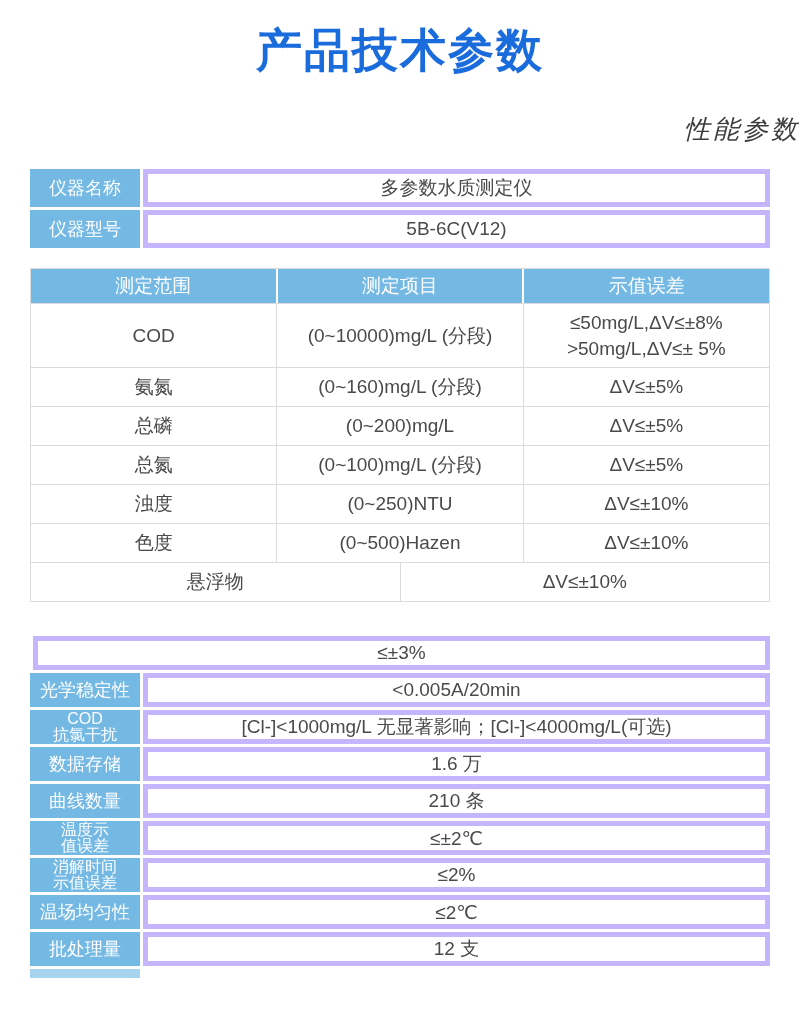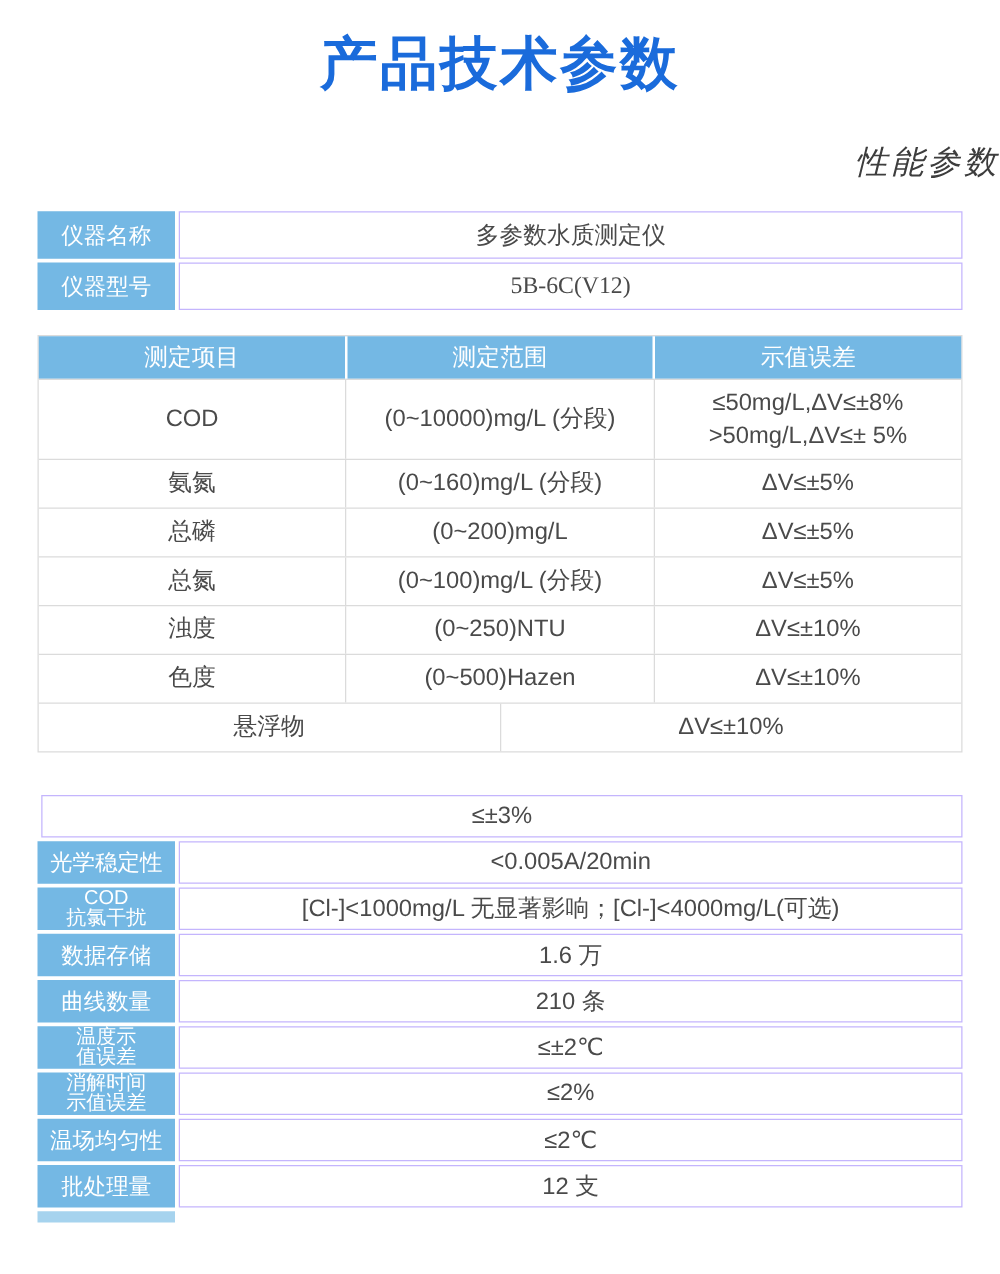--- a/index.html
+++ b/index.html
@@ -47,30 +47,30 @@
     align-items: center;
     justify-content: center;
     text-align: center;
     font-size: 18px;
     white-space: pre-line;
     line-height: 1.15;
   }
   .value-cell {
     flex: 1;
     margin-left: 3px;
-    border: 1px solid #c4b5fd;
+    border: 5px solid #c4b5fd;
     background: #ffffff;
     display: flex;
     align-items: center;
     justify-content: center;
     text-align: center;
     font-size: 19px;
     color: #4a4a4a;
   }
-  .info-table { margin-top: 22px; font-family: Liberation Serif, serif; }
+  .info-table { margin-top: 22px; }
   .info-table .srow { height: 38px; }
   
   .m-table {
     margin-top: 20px;
     border: 1px solid #dbdbdb;
     background: #ffffff;
   }
   .m-header { display: flex; height: 34px; background: #74b8e4; }
   .m-hcell {
     flex: 1;
@@ -122,22 +122,22 @@
         <div class="value-cell">多参数水质测定仪</div>
       </div>
       <div class="srow">
         <div class="label-cell">仪器型号</div>
         <div class="value-cell">5B-6C(V12)</div>
       </div>
     </div>
 
     <div class="m-table">
       <div class="m-header">
+        <div class="m-hcell">测定范围</div>
         <div class="m-hcell">测定项目</div>
-        <div class="m-hcell">测定范围</div>
         <div class="m-hcell">示值误差</div>
       </div>
 
       <div class="m-row tall">
         <div class="m-cell">COD</div>
         <div class="m-cell">(0~10000)mg/L (分段)</div>
         <div class="m-cell">≤50mg/L,ΔV≤±8%
 &gt;50mg/L,ΔV≤± 5%</div>
       </div>
       <div class="m-row">

